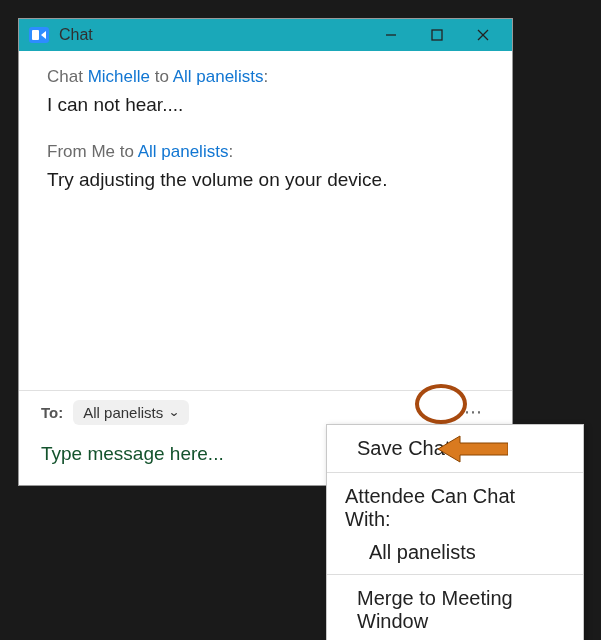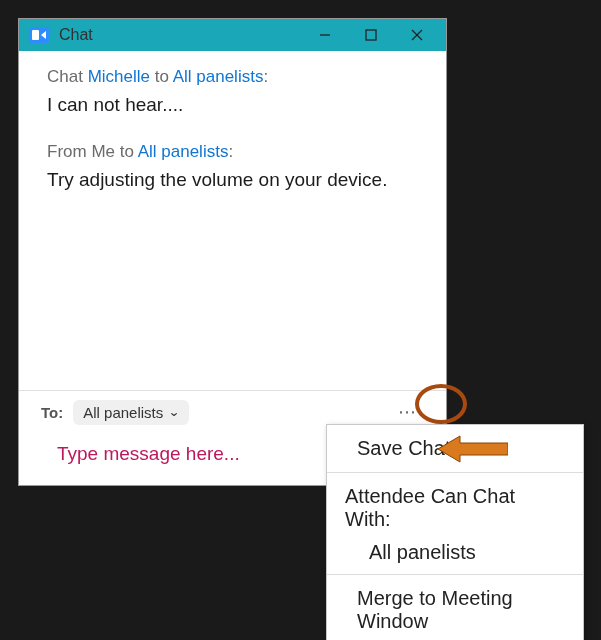--- a/index.html
+++ b/index.html
@@ -9,21 +9,21 @@
     height: 640px;
     background: #1a1a1a;
     font-family: "Segoe UI", Arial, sans-serif;
     position: relative;
     overflow: hidden;
   }
   .chat-window {
     position: absolute;
     left: 18px;
     top: 18px;
-    width: 429px;
+    width: 495px;
     height: 468px;
     background: #fff;
     border: 1px solid #999;
     display: flex;
     flex-direction: column;
   }
   .titlebar {
     background: #1aa8b9;
     height: 32px;
     display: flex;
@@ -105,23 +105,22 @@
   .more-btn {
     color: #666;
     font-size: 18px;
     letter-spacing: 2px;
     padding: 2px 8px;
   }
   .input-row {
     padding: 10px 22px 20px 22px;
   }
   .input-placeholder {
-    color: #be185d;
+    color: #14532d;
     font-size: 19px;
-    margin-left: 16px;
   }
   
   .circle-highlight {
     position: absolute;
     left: 415px;
     top: 384px;
     width: 52px;
     height: 40px;
     border: 4px solid #a84a0f;
     border-radius: 50%;

